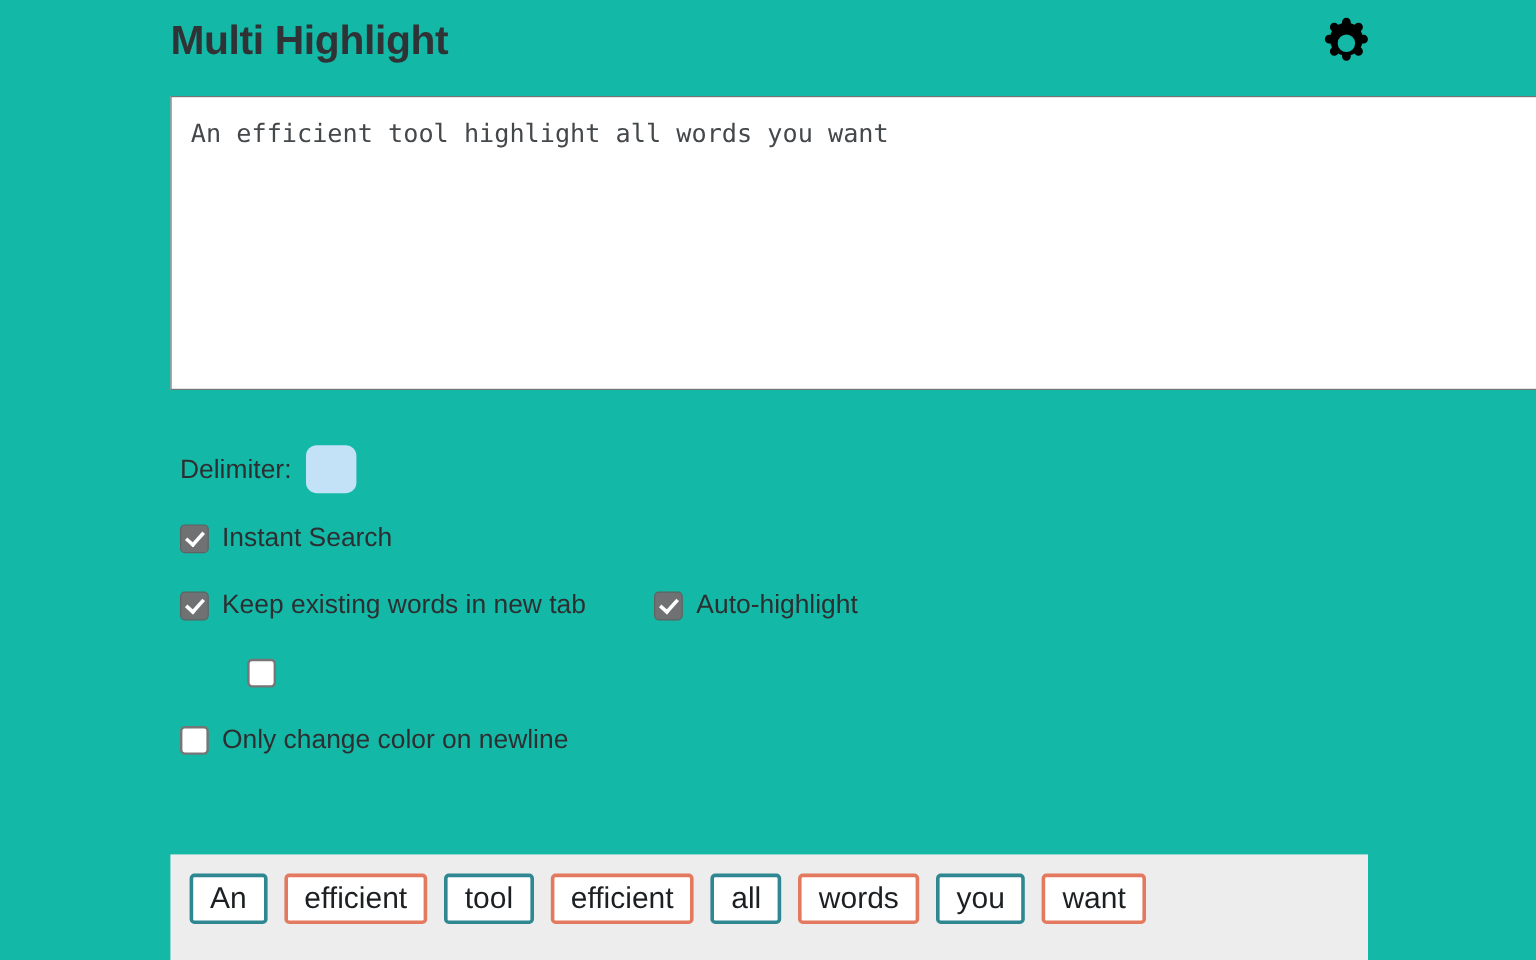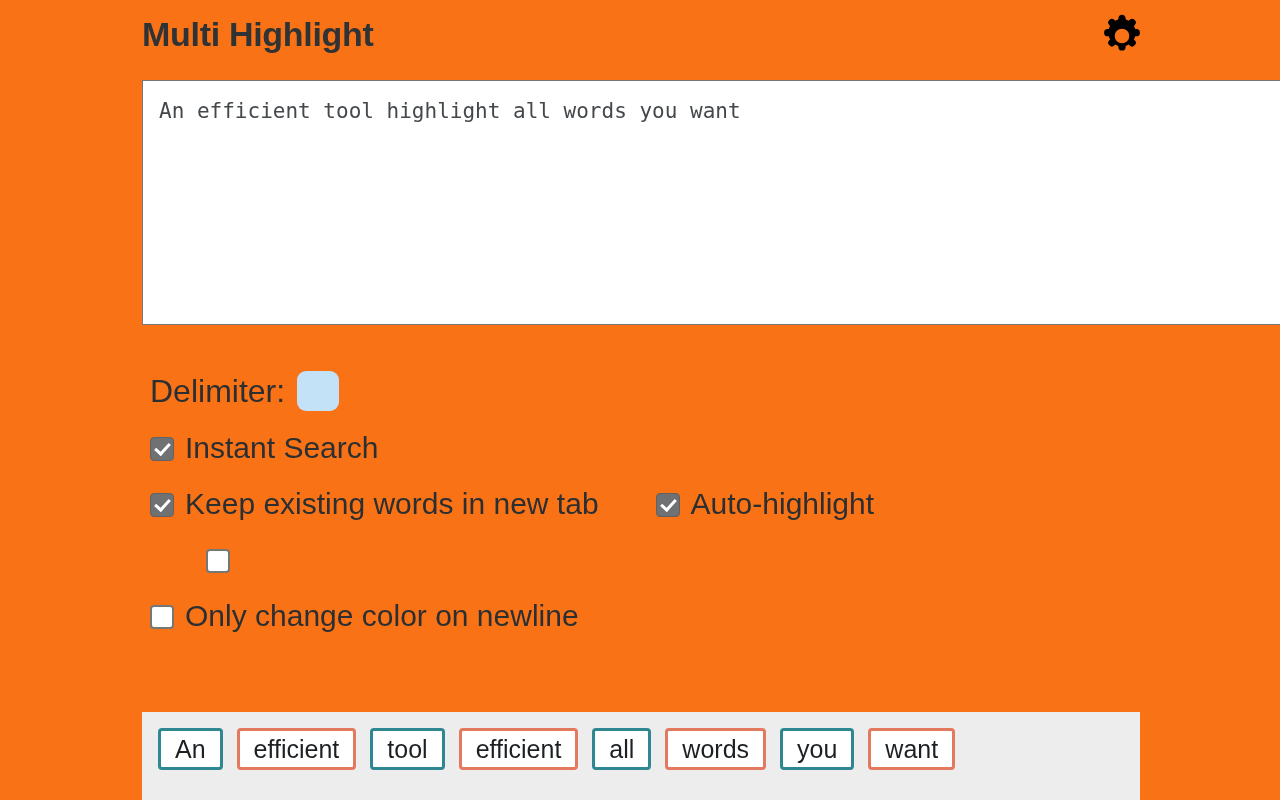--- a/index.html
+++ b/index.html
@@ -9,21 +9,21 @@
     height: 800px;
     background: #ffffff;
     font-family: "Liberation Sans", sans-serif;
     overflow: hidden;
   }
 
   .app {
     position: relative;
     width: 1280px;
     height: 800px;
-    background: #f97316;
+    background: #14b8a6;
   }
 
   
   .header {
     position: absolute;
     left: 142px;
     top: 14px;
     width: 998px;
     height: 54px;
     display: flex;
@@ -87,28 +87,28 @@
 
   .opt-row {
     display: flex;
     align-items: center;
     height: 56px;
   }
 
   .delimiter-row { height: 58px; }
 
   .opt-label-text {
-    font-size: 30px;
+    font-size: 22px;
     color: #2c2f31;
     line-height: 34px;
     white-space: nowrap;
   }
 
   .delimiter-label {
-    font-size: 32px;
+    font-size: 22px;
     color: #2c2f31;
     margin-right: 12px;
     white-space: nowrap;
   }
 
   .delimiter-input {
     width: 42px;
     height: 40px;
     box-sizing: border-box;
     background: #c3e1f7;

